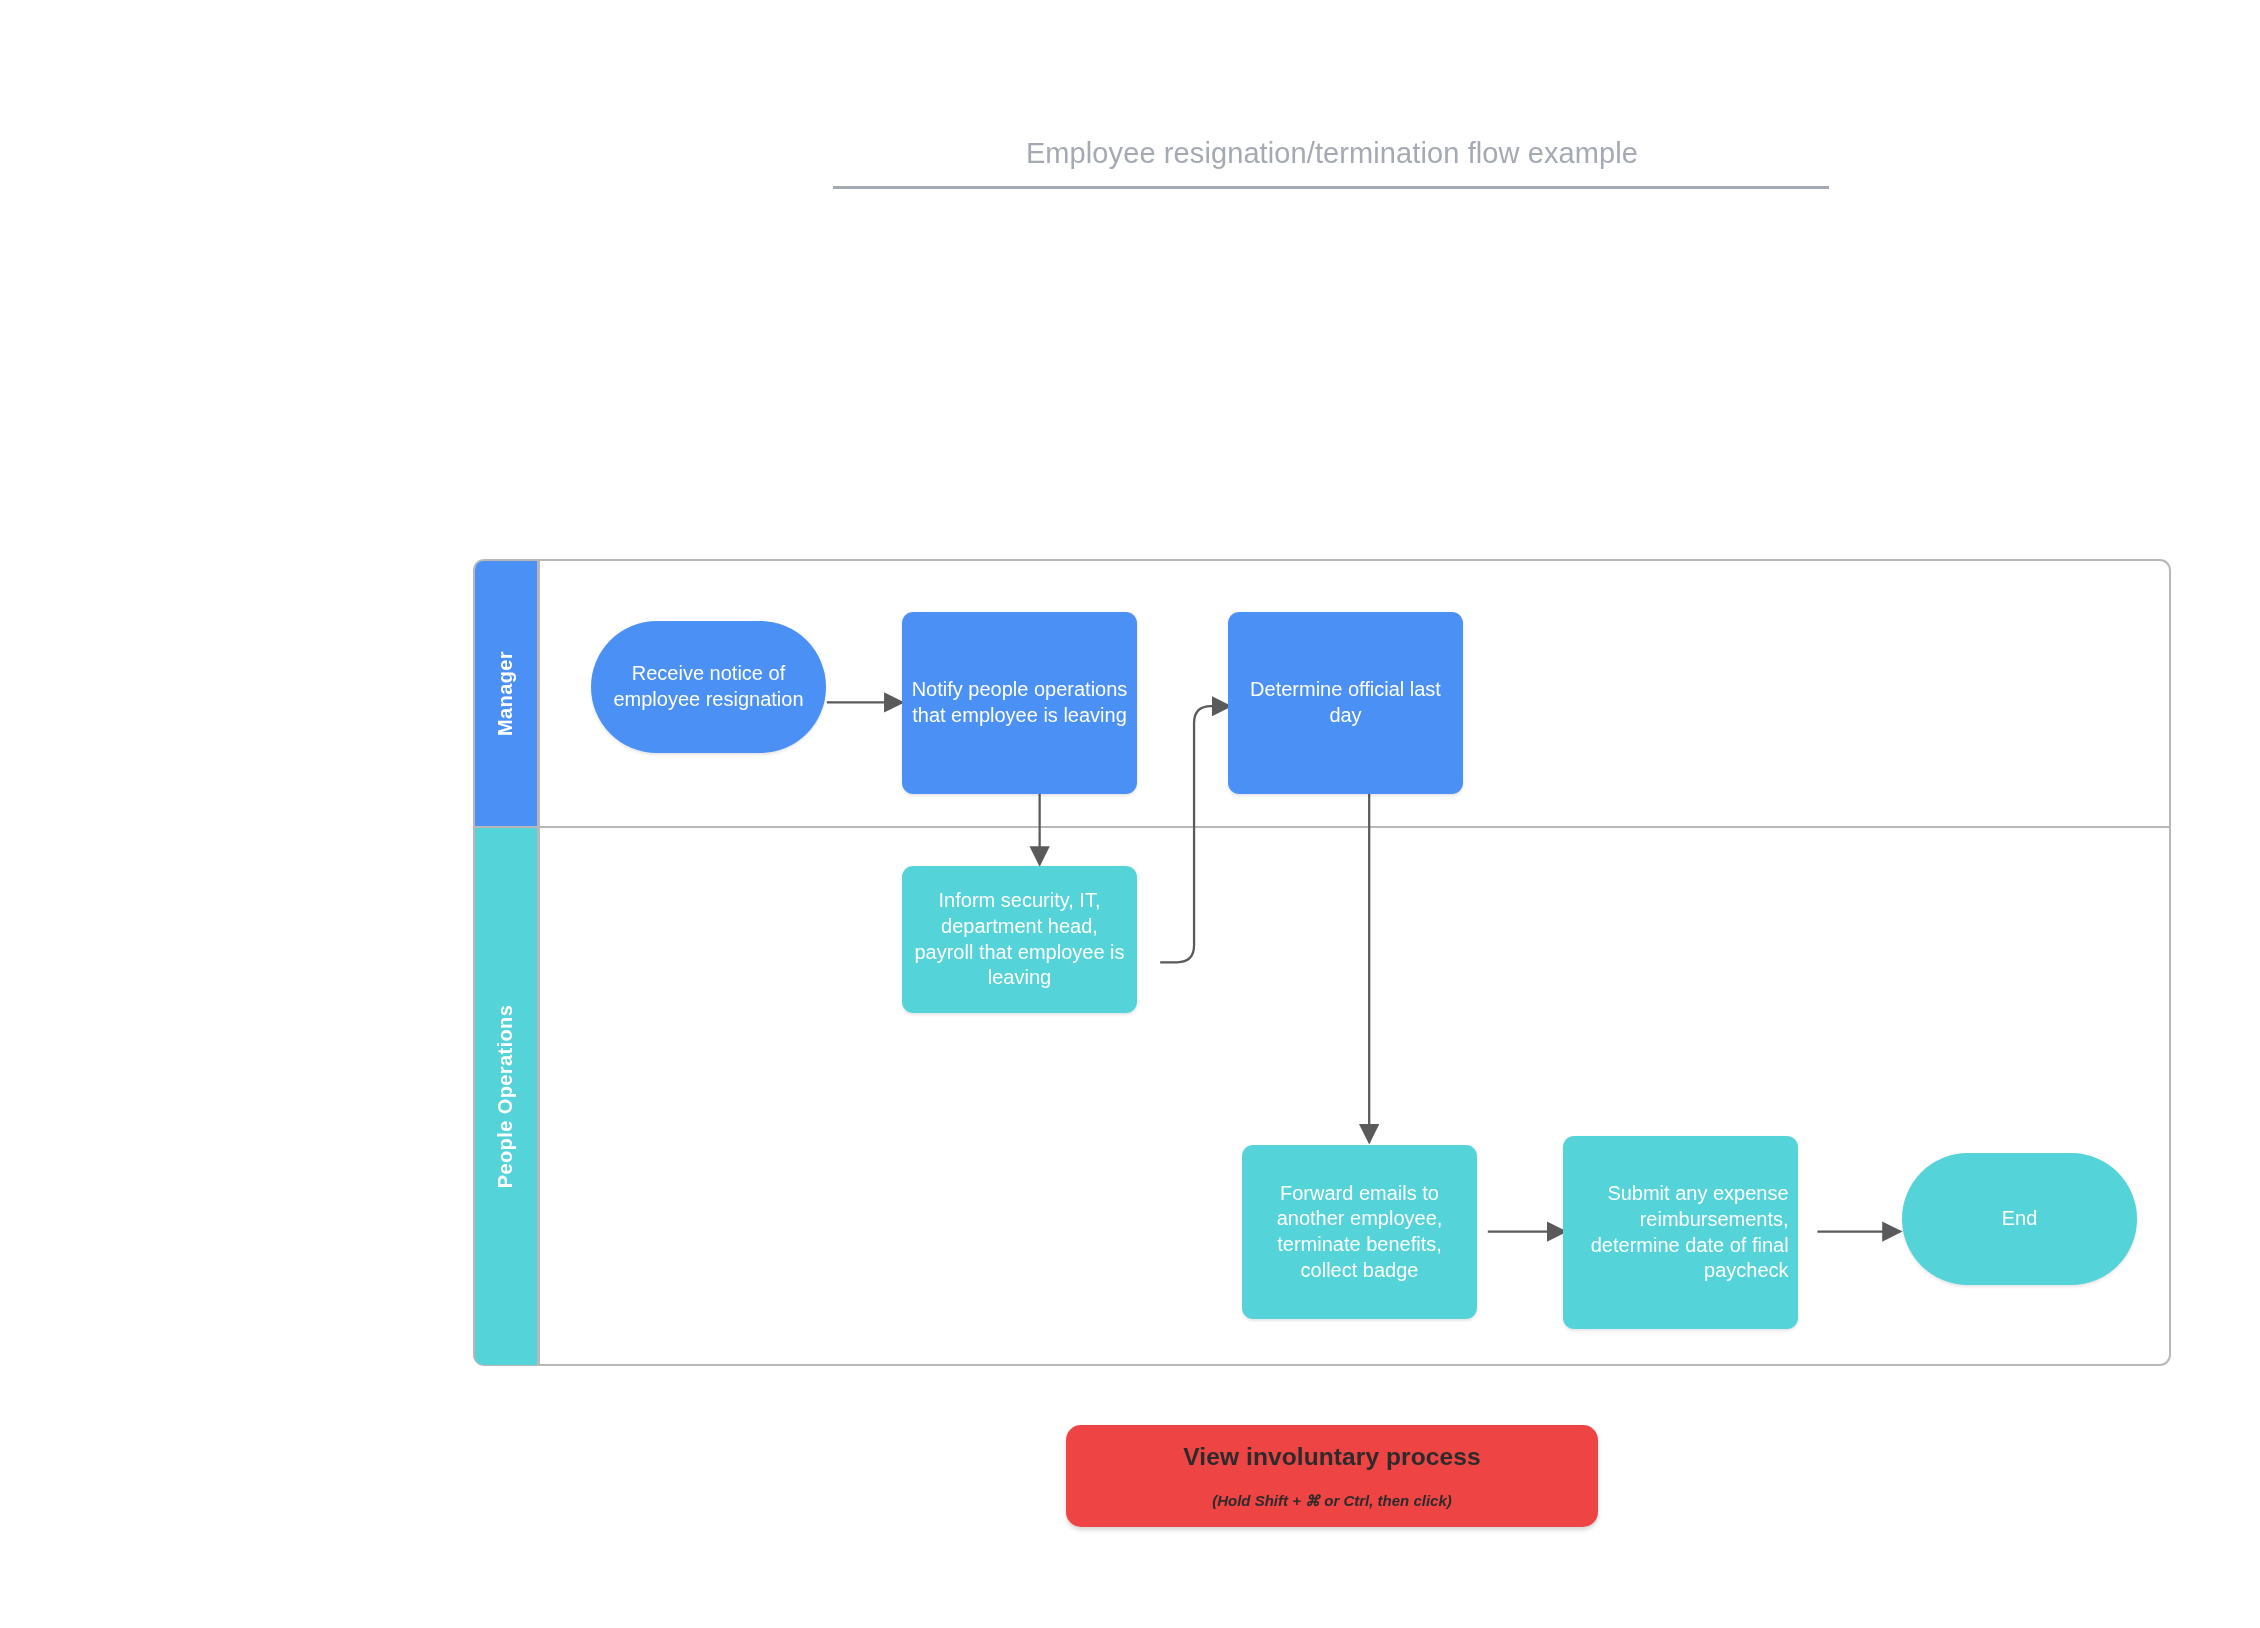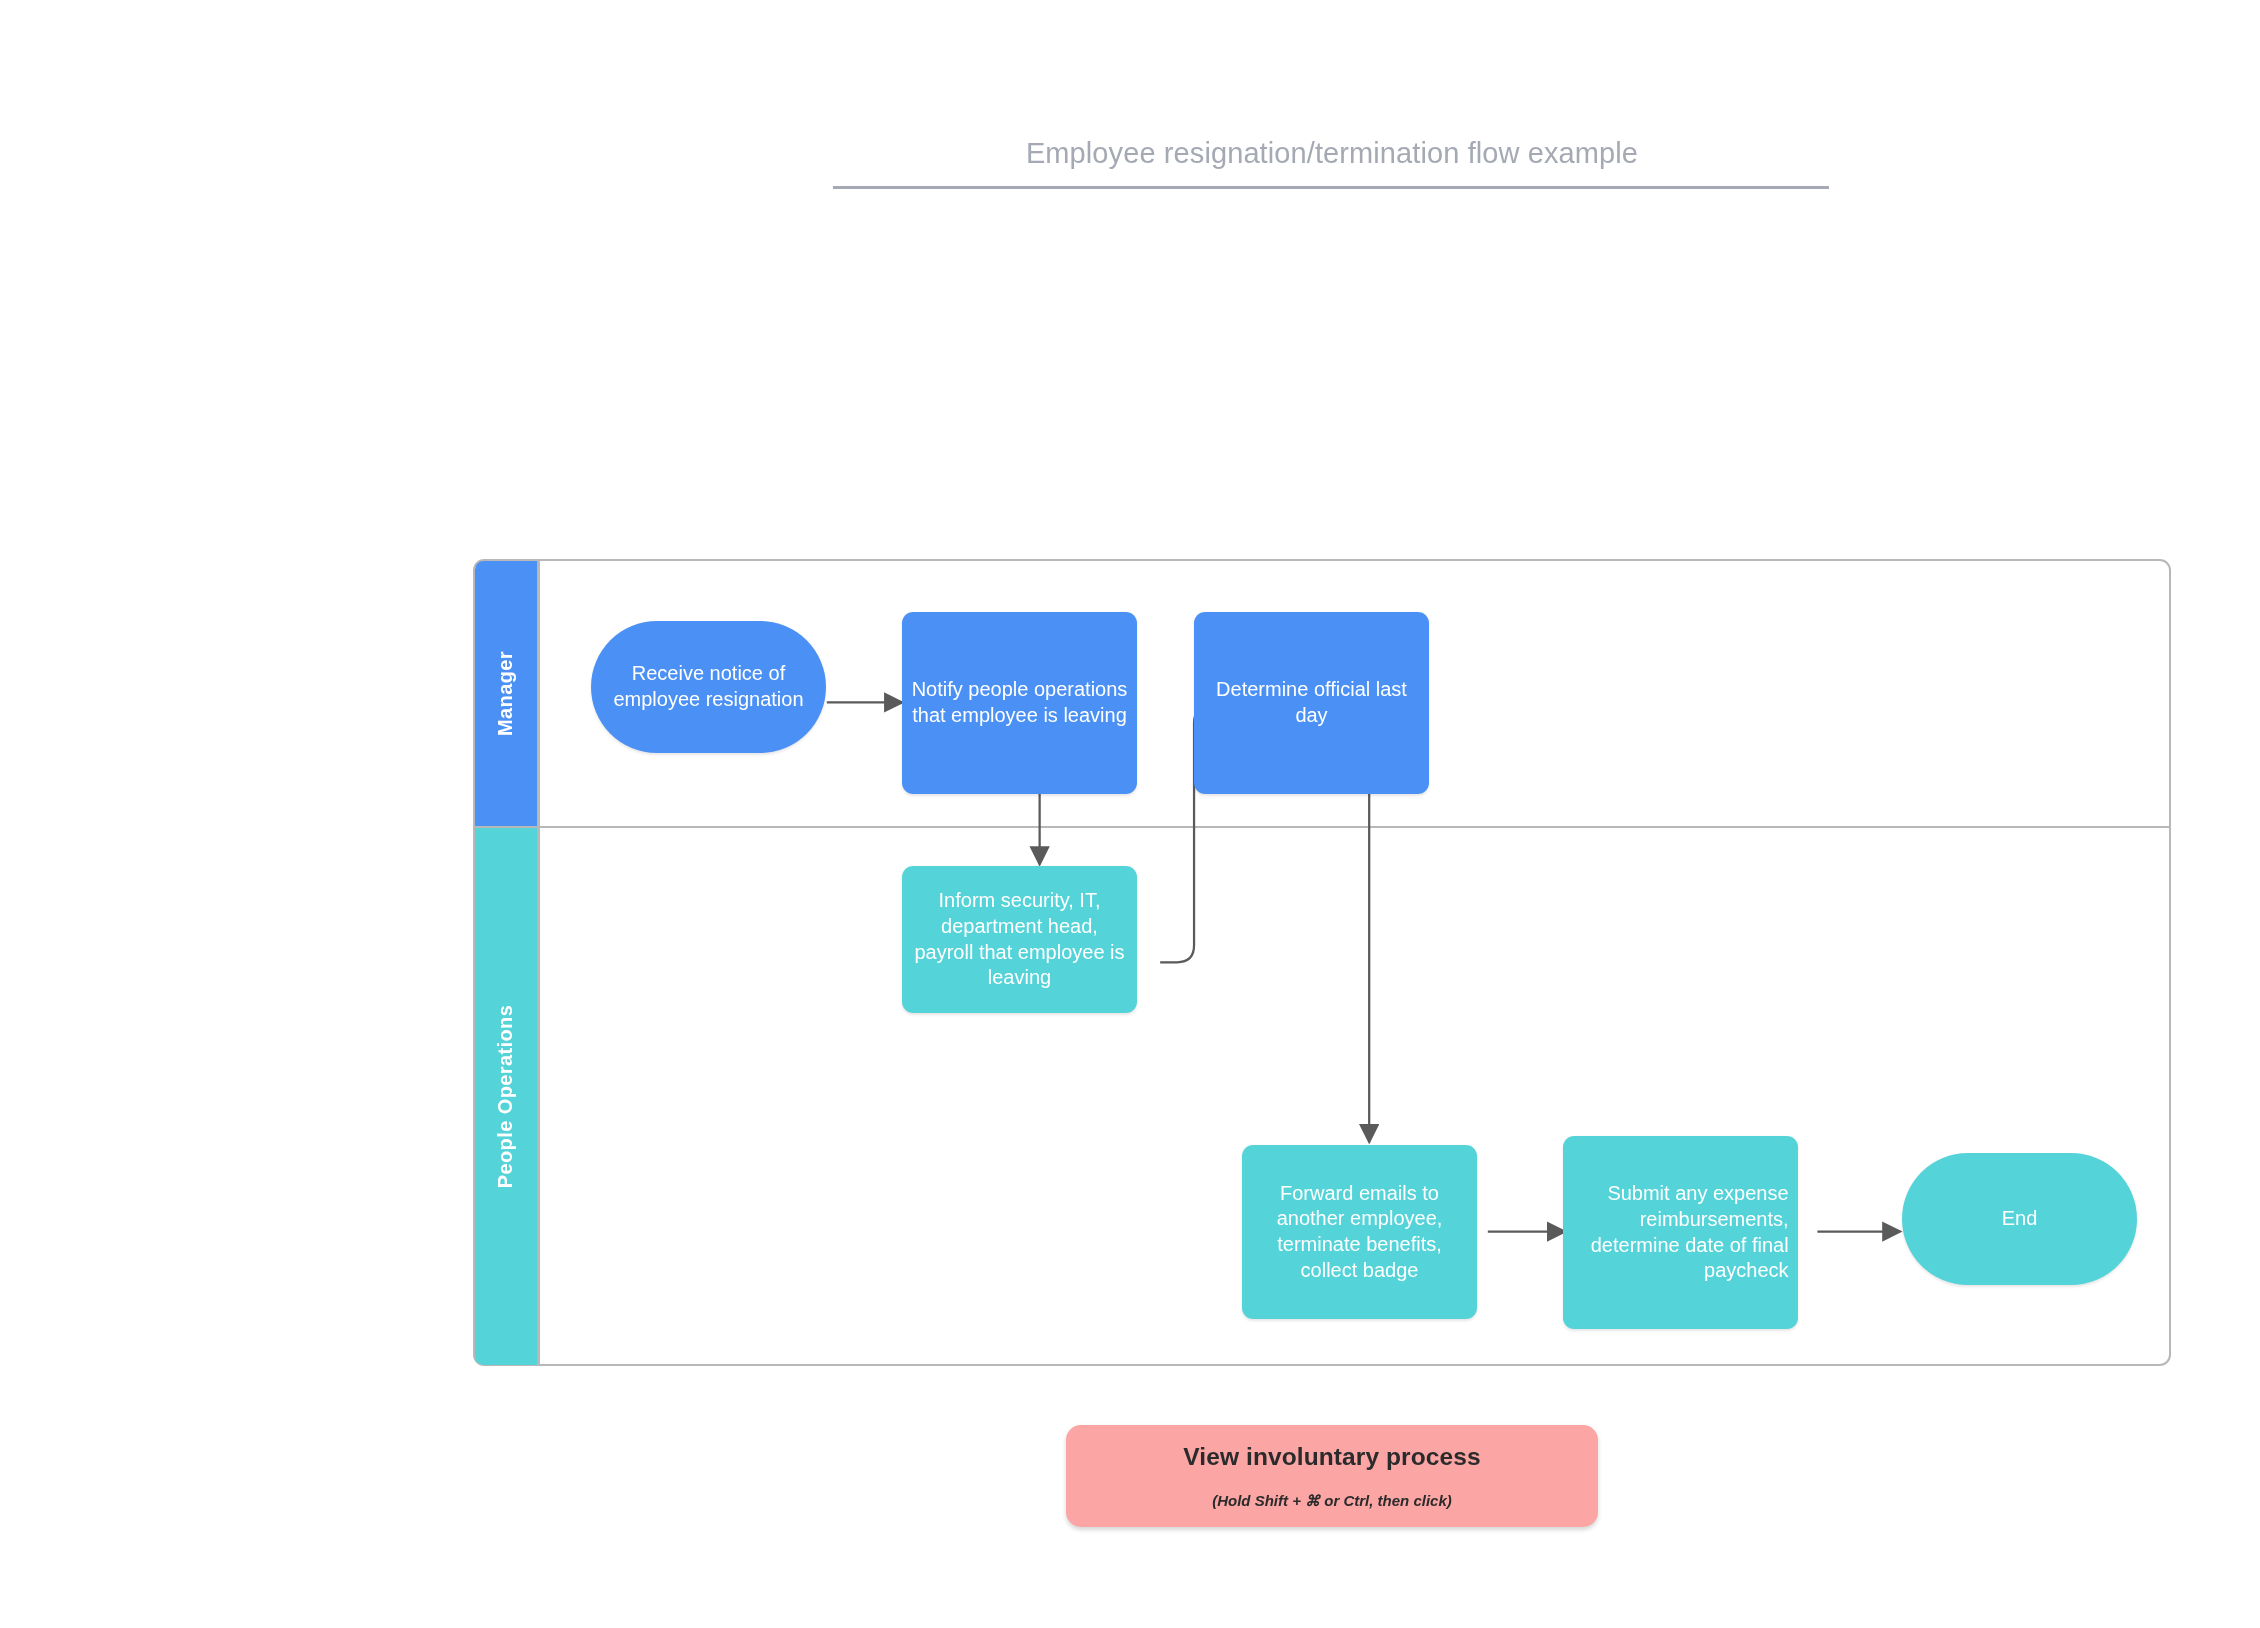--- a/index.html
+++ b/index.html
@@ -150,21 +150,21 @@
     pointer-events: none;
   }
 
   
   #cta-button {
     position: absolute;
     left: 1066px;
     top: 1425px;
     width: 532px;
     height: 102px;
-    background: #fca5a5;
+    background: #ef4444;
     border-radius: 15px;
     box-shadow: 0 2.8px 4.7px rgba(0,0,0,0.16);
     display: flex;
     flex-direction: column;
     align-items: center;
     justify-content: center;
     cursor: pointer;
   }
   #cta-title {
     font-size: 24.5px;
@@ -222,21 +222,21 @@
 
   <path d="M1580,1308 L1662,1308" stroke="#5a5a5a" stroke-width="2.4" fill="none" marker-end="url(#arrowhead)"></path>
 
   <path d="M1930,1308 L2018,1308" stroke="#5a5a5a" stroke-width="2.4" fill="none" marker-end="url(#arrowhead)"></path>
 </svg>
 
 <div class="node blue pill" style="left:591px; top:621px; width:235px; height:132px;text-align:center;">Receive notice of employee resignation</div>
 
 <div class="node blue rect" style="left:902px; top:612px; width:235px; height:182px;">Notify people operations that employee is leaving</div>
 
-<div class="node blue rect" style="left:1194px; top:612px; width:235px; height:182px;">Determine official last day</div>
+<div class="node blue rect" style="left:1228px; top:612px; width:235px; height:182px;">Determine official last day</div>
 
 <div class="node teal rect" style="left:902px; top:866px; width:235px; height:147px;">Inform security, IT, department head, payroll that employee is leaving</div>
 
 <div class="node teal rect" style="left:1230px; top:1145px; width:235px; height:174px;margin-left:12px;">Forward emails to another employee, terminate benefits, collect badge</div>
 
 <div class="node teal rect" style="left:1563px; top:1136px; width:235px; height:193px;text-align:right;">Submit any expense reimbursements, determine date of final paycheck</div>
 
 <div class="node teal pill" style="left:1902px; top:1153px; width:235px; height:132px;">End</div>
 
 <div id="cta-button">

